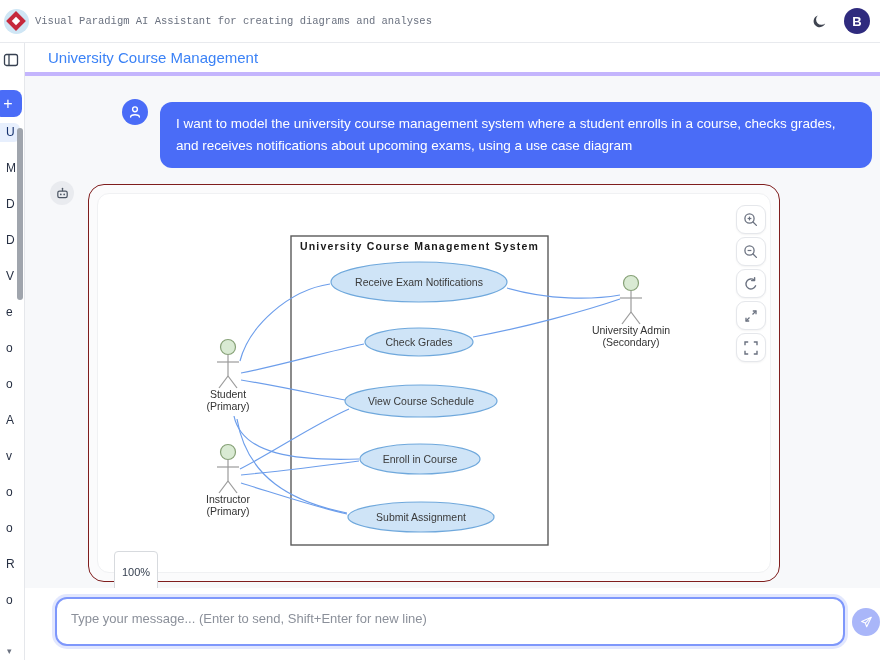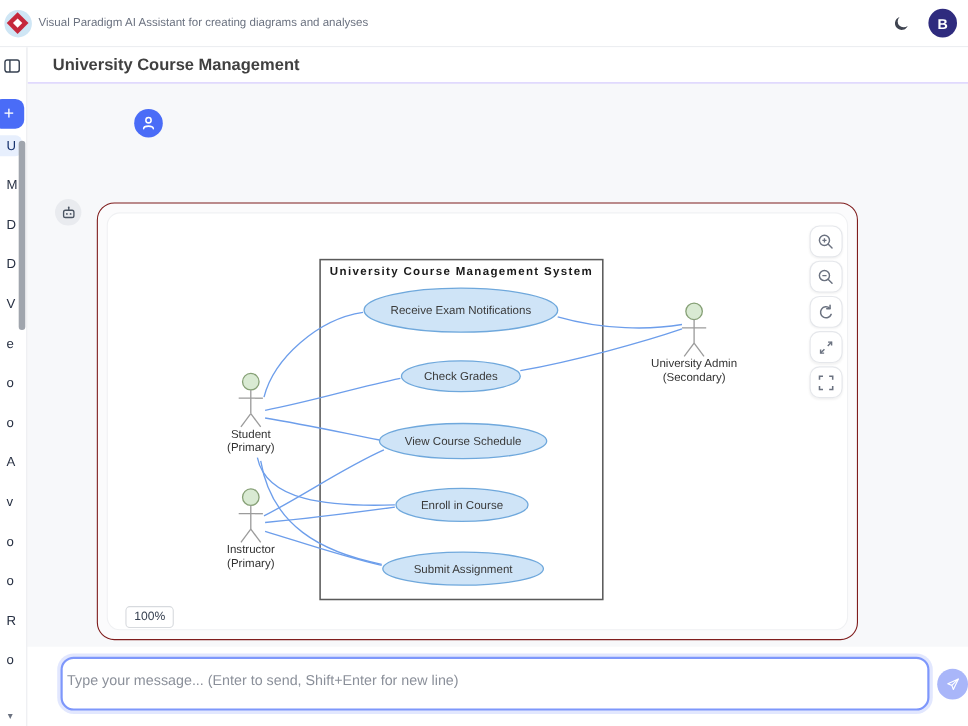--- a/index.html
+++ b/index.html
@@ -8,67 +8,67 @@
 
   
   .app-header { height:43px; display:flex; align-items:center; padding:0 10px 0 4px;
                 border-bottom:1px solid #e8eaee; background:#fff; }
   .logo { width:25px; height:25px; position:relative; margin-right:6px; flex:none; }
   .logo .ball { position:absolute; inset:0; border-radius:50%; background:#cfe6f5; }
   .logo .dia { position:absolute; left:5px; top:5px; width:14px; height:14px; background:#c5283c; transform:rotate(45deg); }
   .logo .dia-in { position:absolute; left:9px; top:9px; width:6px; height:6px; background:#fff; transform:rotate(45deg); }
   .app-titles { flex:1; min-width:0; }
   .app-title { font-size:13.5px; font-weight:bold; color:#16191f; line-height:16px; }
-  .app-subtitle { font-size:10.5px; color:#6b7280; line-height:13px; }
+  .app-subtitle { font-size:10.5px; color:#6b7280; line-height:13px;font-family:Liberation Mono, monospace; }
   .hdr-right { display:flex; align-items:center; }
   .moon-btn { width:24px; height:24px; display:flex; align-items:center; justify-content:center; cursor:pointer; }
   .b-avatar { width:26px; height:26px; border-radius:50%; background:#2f2b7e; color:#fff; font-weight:bold;
               font-size:13px; display:flex; align-items:center; justify-content:center; margin-left:12px; cursor:pointer; }
 
   
   .main { display:flex; height:617px; }
   .sidebar { width:25px; flex:none; position:relative; background:#fff; border-right:1px solid #e5e7eb; overflow:hidden; }
   .sb-toggle { position:absolute; top:9px; left:3px; width:16px; height:16px; color:#374151; }
   .new-chat { position:absolute; top:47px; left:-6px; width:28px; height:27px; border-radius:8px; background:#4a6cf7;
               color:#fff; font-size:16px; line-height:27px; text-align:center; cursor:pointer; }
   .chat-list { position:absolute; top:80px; left:0; width:25px; }
   .chat-item { height:19px; margin:0 5px 17px 0; font-size:12px; color:#273043; padding-left:6px;
                line-height:19px; white-space:nowrap; overflow:hidden; cursor:pointer; }
   .chat-item.active { background:#e7effd; border-radius:0 6px 6px 0; color:#16326e; }
   .sb-scroll { position:absolute; top:85px; right:1px; width:6px; height:172px; background:#a0a5ad; border-radius:3px; }
   .sb-down { position:absolute; bottom:4px; left:7px; font-size:9px; color:#6b7280; cursor:pointer; }
 
   .content { flex:1; display:flex; flex-direction:column; min-width:0; }
-  .titlebar { height:33px; background:#fff; border-bottom:1px solid #c4b5fd; display:flex; align-items:center;
-              padding-left:23px; font-size:15px; font-weight:bold; color:#404040; }
+  .titlebar { height:33px; background:#fff; border-bottom:4px solid #c4b5fd; display:flex; align-items:center;
+              padding-left:23px; font-size:15px; font-weight:normal; color:#3b82f6; }
 
   
   .chat-area { height:512px; background:#f7f8fa; position:relative; }
   .u-avatar { position:absolute; left:97px; top:23px; width:26px; height:26px; border-radius:50%;
               background:#4a6cf7; display:flex; align-items:center; justify-content:center; }
   .bubble { position:absolute; left:135px; top:26px; width:712px; background:#4a6cf7; color:#fff;
             border-radius:12px; padding:11px 16px; font-size:13.5px; line-height:22px; }
   .bot-avatar { position:absolute; left:25px; top:105px; width:24px; height:24px; border-radius:50%;
                 background:#e9ebef; display:flex; align-items:center; justify-content:center; }
 
   .card { position:absolute; left:63px; top:108px; width:692px; height:398px; background:#fbfbfc;
           border:1px solid #7f1d1d; border-radius:16px; }
   .viewport { position:absolute; left:8px; top:8px; width:674px; height:380px; background:#fff;
               border:1px solid #f0f1f3; border-radius:12px; }
   .canvas { position:absolute; left:104px; top:43px; width:491px; height:323px; background:#fff; }
   .zoomcol { position:absolute; left:647px; top:20px; width:30px; display:flex; flex-direction:column; gap:3px; }
   .zbtn { width:30px; height:29px; background:#fff; border:1px solid #e5e7eb; border-radius:9px; color:#6b7280;
           display:flex; align-items:center; justify-content:center; box-shadow:0 1px 2px rgba(0,0,0,0.05); cursor:pointer; }
   .badge { position:absolute; left:25px; top:366px; background:#fff; border:1px solid #d7dade; border-radius:4px;
-           font-size:11px; color:#374151; padding:3px 7px; }
+           font-size:11px; color:#374151; padding:14px 7px; }
 
   
   .composer { height:72px; background:#fff; position:relative; }
   .input { position:absolute; left:30px; top:9px; width:790px; height:49px; border:2px solid #7e97fb;
-           border-radius:12px; box-shadow:0 0 0 3px rgba(122,146,250,0.22); padding:12px 4px;
+           border-radius:12px; box-shadow:0 0 0 3px rgba(122,146,250,0.22); padding:12px 14px;
            font-size:13px; font-family:"Liberation Sans", sans-serif; color:#111; resize:none; outline:none; background:#fff; }
   .input::placeholder { color:#8b909a; }
   .send { position:absolute; left:827px; top:20px; width:28px; height:28px; border-radius:50%; background:#a9b6f9;
           display:flex; align-items:center; justify-content:center; cursor:pointer; }
 </style>
 </head>
 <body>
 
 <div class="app-header">
   <div class="logo">
@@ -123,20 +123,21 @@
     <div class="titlebar">University Course Management</div>
 
     <div class="chat-area">
 
       <div class="u-avatar">
         <svg width="16" height="16" viewBox="0 0 16 16">
           <circle cx="8" cy="5.3" r="2.4" fill="none" stroke="#fff" stroke-width="1.4"></circle>
           <path d="M3.6,13 C3.6,9.9 12.4,9.9 12.4,13" fill="none" stroke="#fff" stroke-width="1.4" stroke-linecap="round"></path>
         </svg>
       </div>
+      <div class="bubble">I want to model the university course management system where a student enrolls in a course, checks grades, and receives notifications about upcoming exams, using a use case diagram</div>
 
       <div class="bot-avatar">
         <svg width="15" height="15" viewBox="0 0 16 16">
           <rect x="3" y="5.5" width="10" height="7" rx="1.8" fill="none" stroke="#4b5563" stroke-width="1.3"></rect>
           <circle cx="6.2" cy="9" r="0.9" fill="#4b5563"></circle>
           <circle cx="9.8" cy="9" r="0.9" fill="#4b5563"></circle>
           <line x1="8" y1="5.5" x2="8" y2="3.4" stroke="#4b5563" stroke-width="1.2"></line>
           <circle cx="8" cy="2.8" r="0.9" fill="#4b5563"></circle>
         </svg>
       </div>

